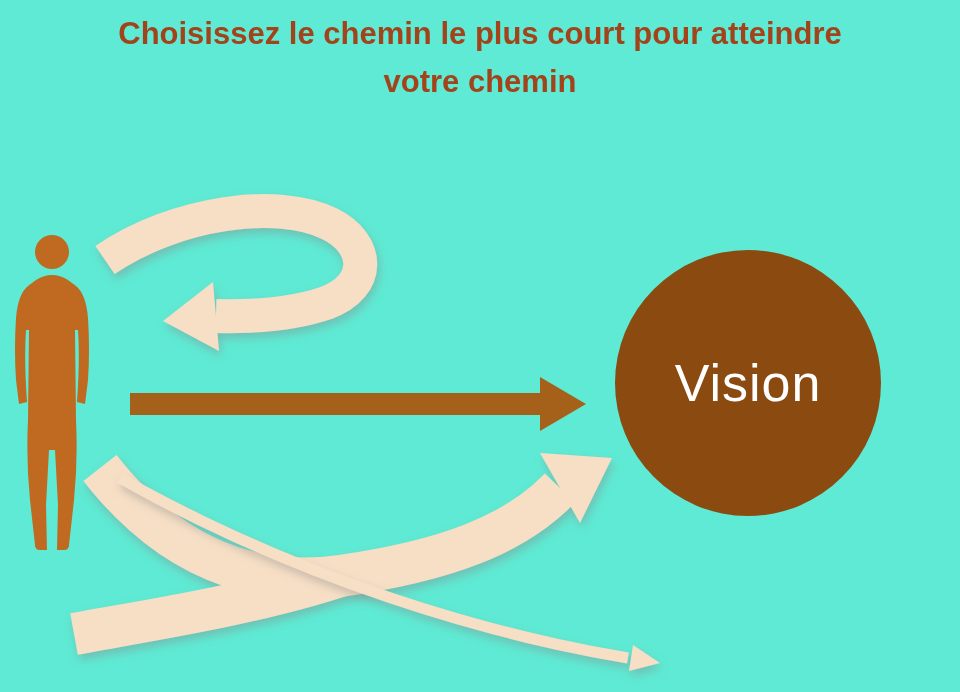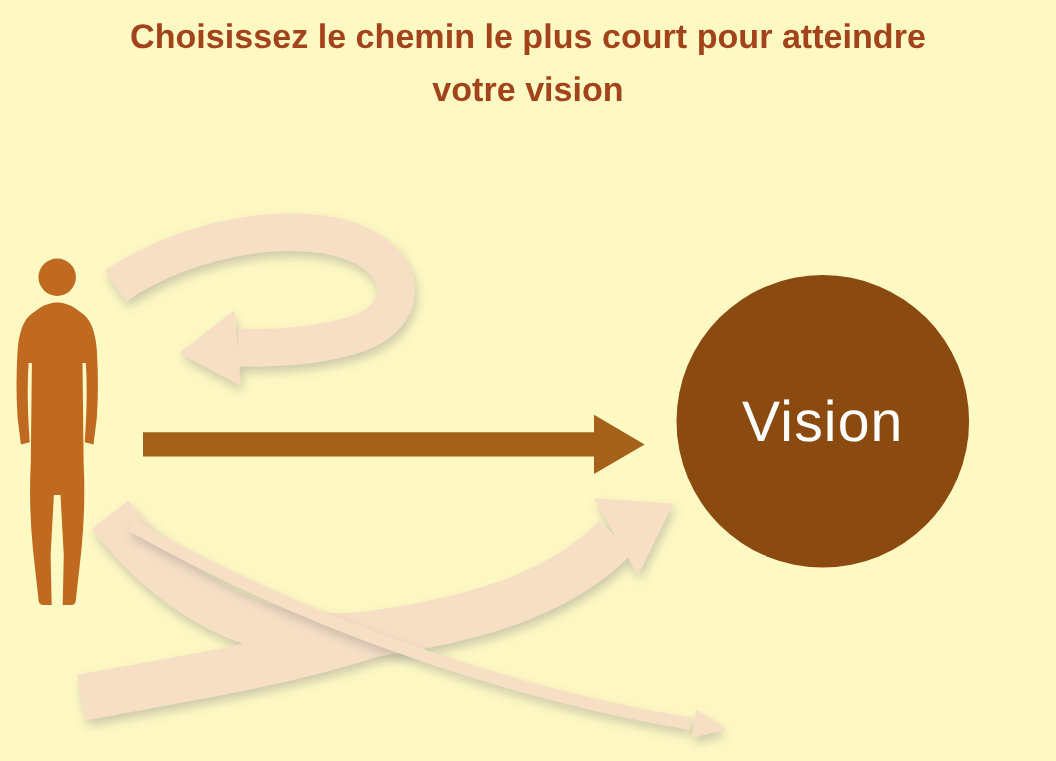--- a/index.html
+++ b/index.html
@@ -1,21 +1,21 @@
 <!DOCTYPE html>
 <html><head>
 <meta charset="utf-8">
 <style>
   * { box-sizing: border-box; }
   html, body { margin: 0; padding: 0; background: #ffffff; }
   .page {
     position: relative;
     width: 960px;
     height: 692px;
-    background: #fef9c3;
+    background: #5eead4;
     overflow: hidden;
     font-family: "Liberation Sans", sans-serif;
   }
   .title {
     position: absolute;
     top: 10px;
     left: 0;
     width: 100%;
     margin: 0;
     text-align: center;
@@ -37,21 +37,21 @@
     letter-spacing: 1px;
   }
 </style>
 </head>
 <body>
 
 <div class="page">
 
   <h1 class="title">
     <span>Choisissez le chemin le plus court pour atteindre</span>
-    <span>votre vision</span>
+    <span>votre chemin</span>
   </h1>
 
   <svg class="diagram-svg" width="960" height="692" viewBox="0 0 960 692" xmlns="http://www.w3.org/2000/svg">
 
     <defs>
       <filter id="softshadow" x="-20%" y="-20%" width="140%" height="140%">
         <feDropShadow dx="2" dy="5" stdDeviation="5" flood-color="#8a8a8a" flood-opacity="0.45"></feDropShadow>
       </filter>
     </defs>
 

